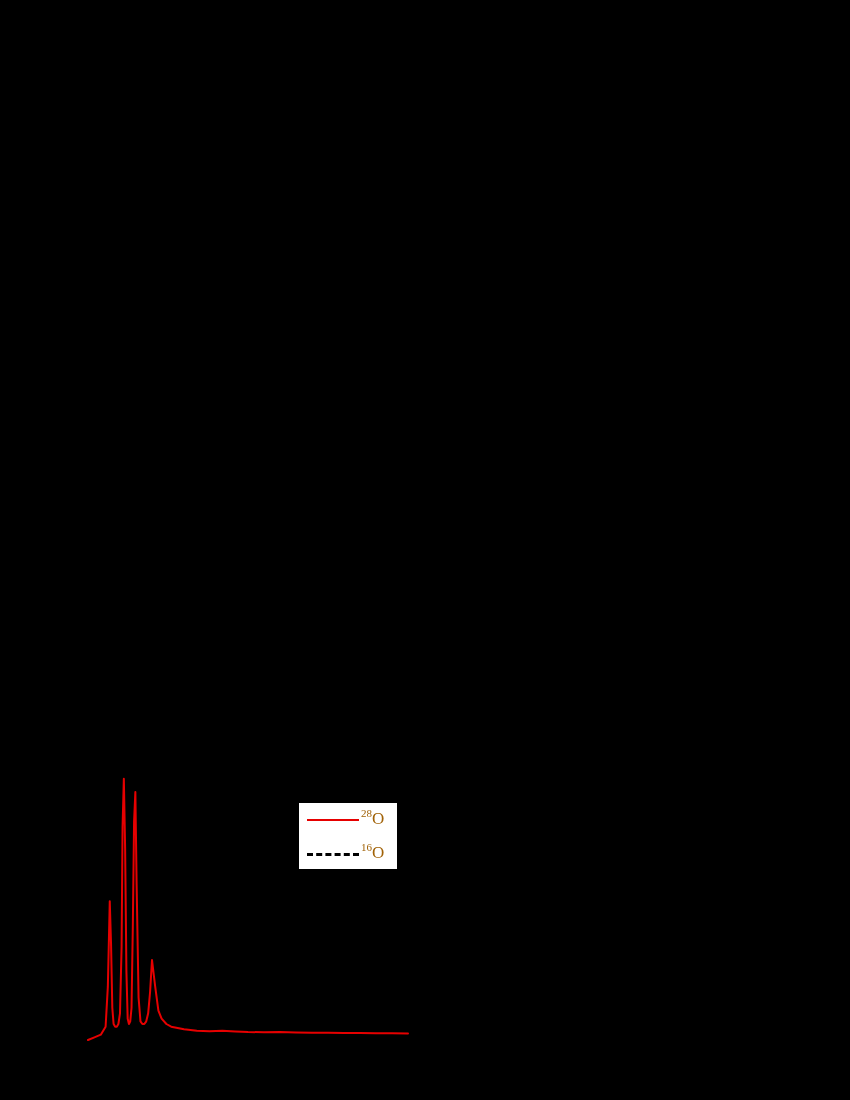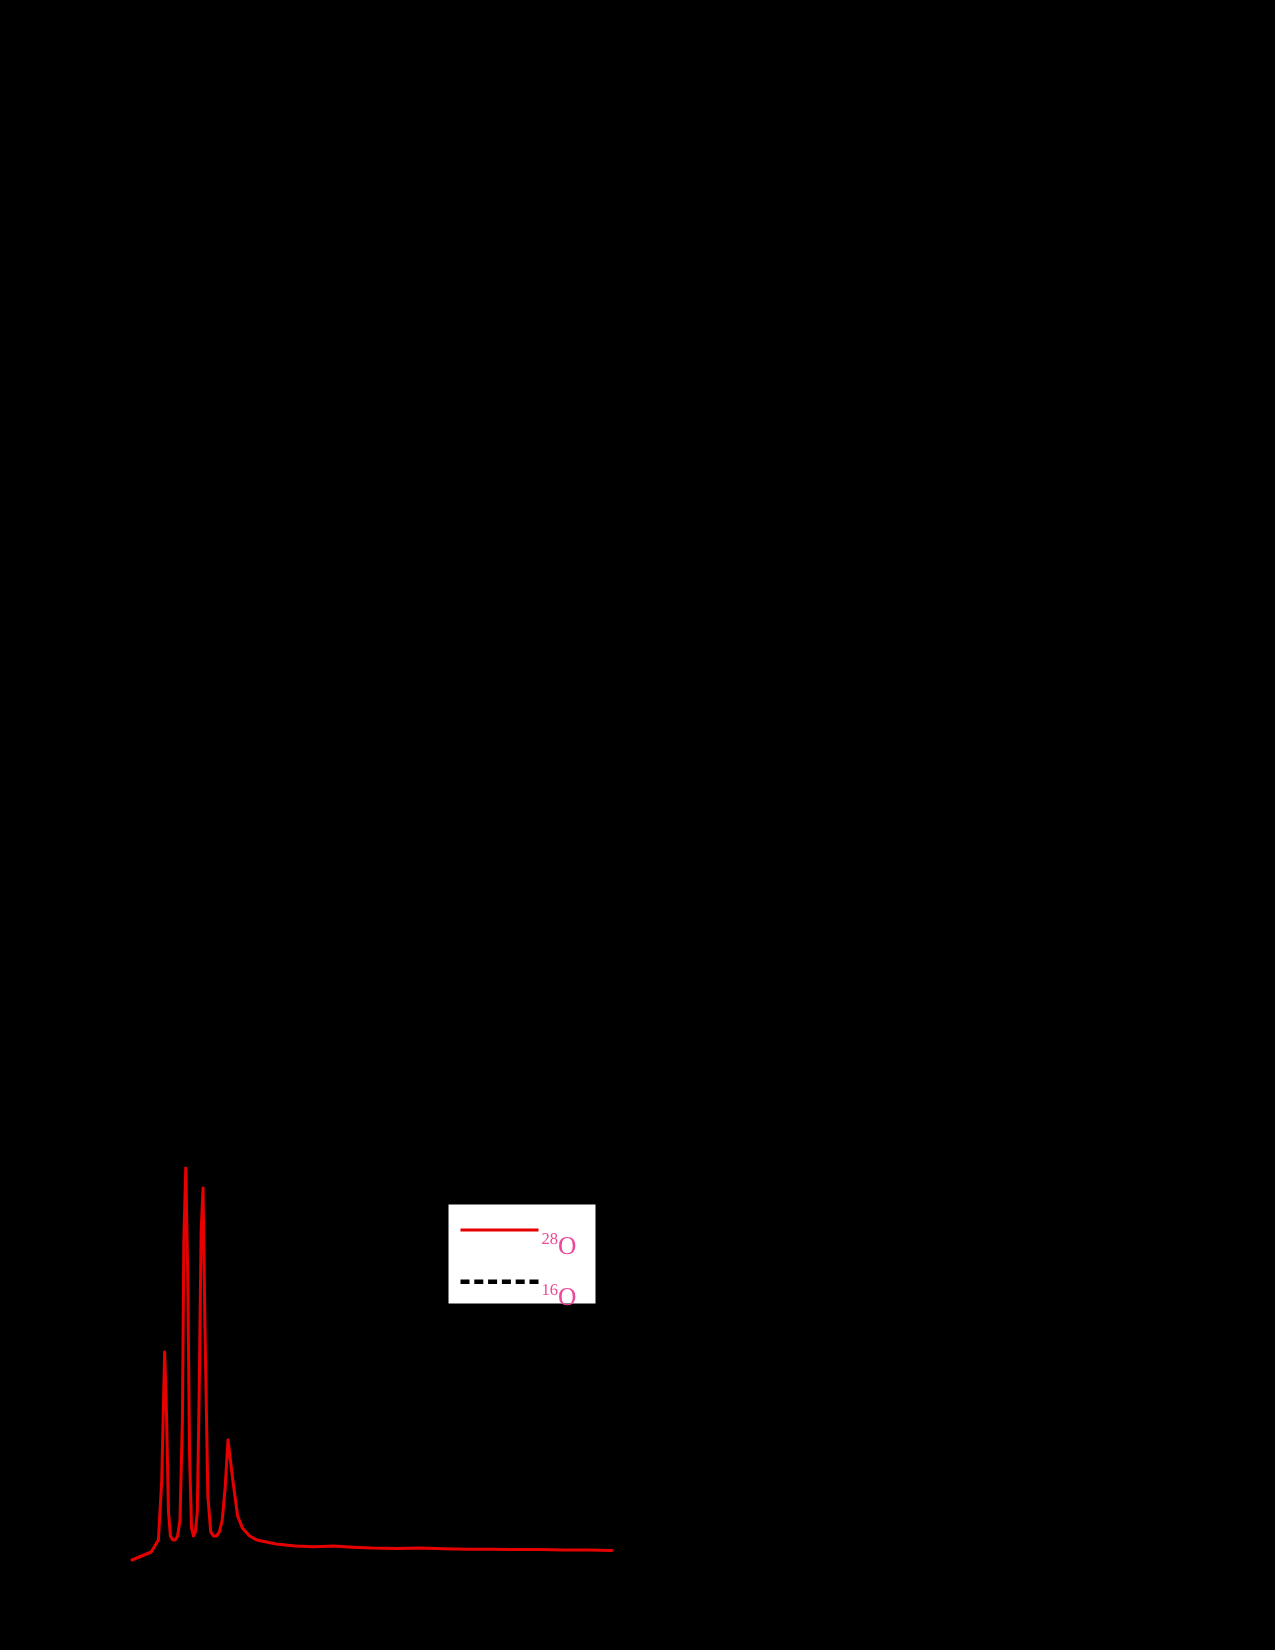--- a/index.html
+++ b/index.html
@@ -63,22 +63,22 @@
     left: 8px;
     top: 16px;
     width: 52px;
     height: 0;
     border-top-width: 2px;
     border-top-style: solid;
   }
   .legend-label {
     position: absolute;
     left: 62px;
-    top: 17px;
-    color: #ec4899;
+    top: 5px;
+    color: #a16207;
     font-size: 17px;
     font-family: "Liberation Serif", serif;
     white-space: nowrap;
     line-height: 22px;
     text-align: center;
   }
   .legend-label sup {
     font-size: 11px;
     vertical-align: super;
     line-height: 0;

